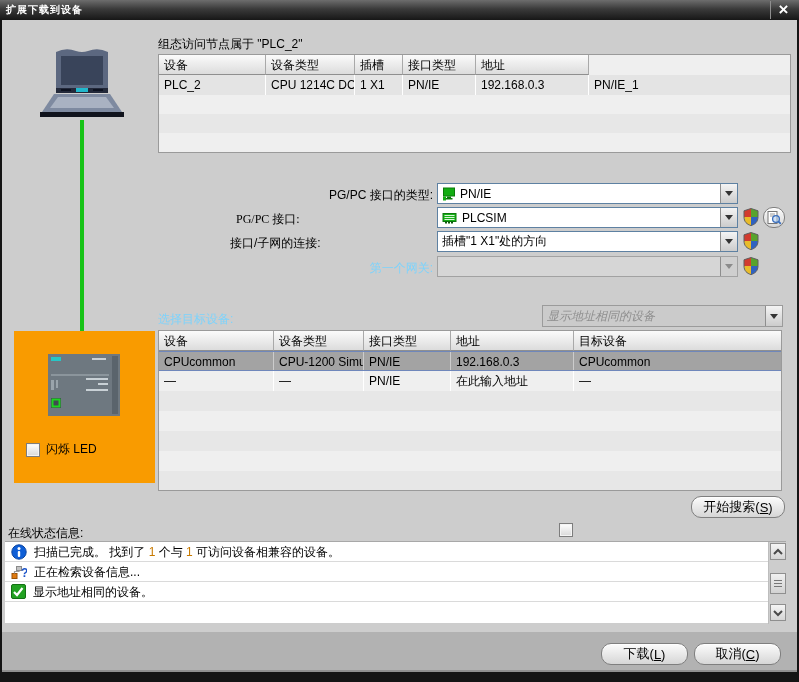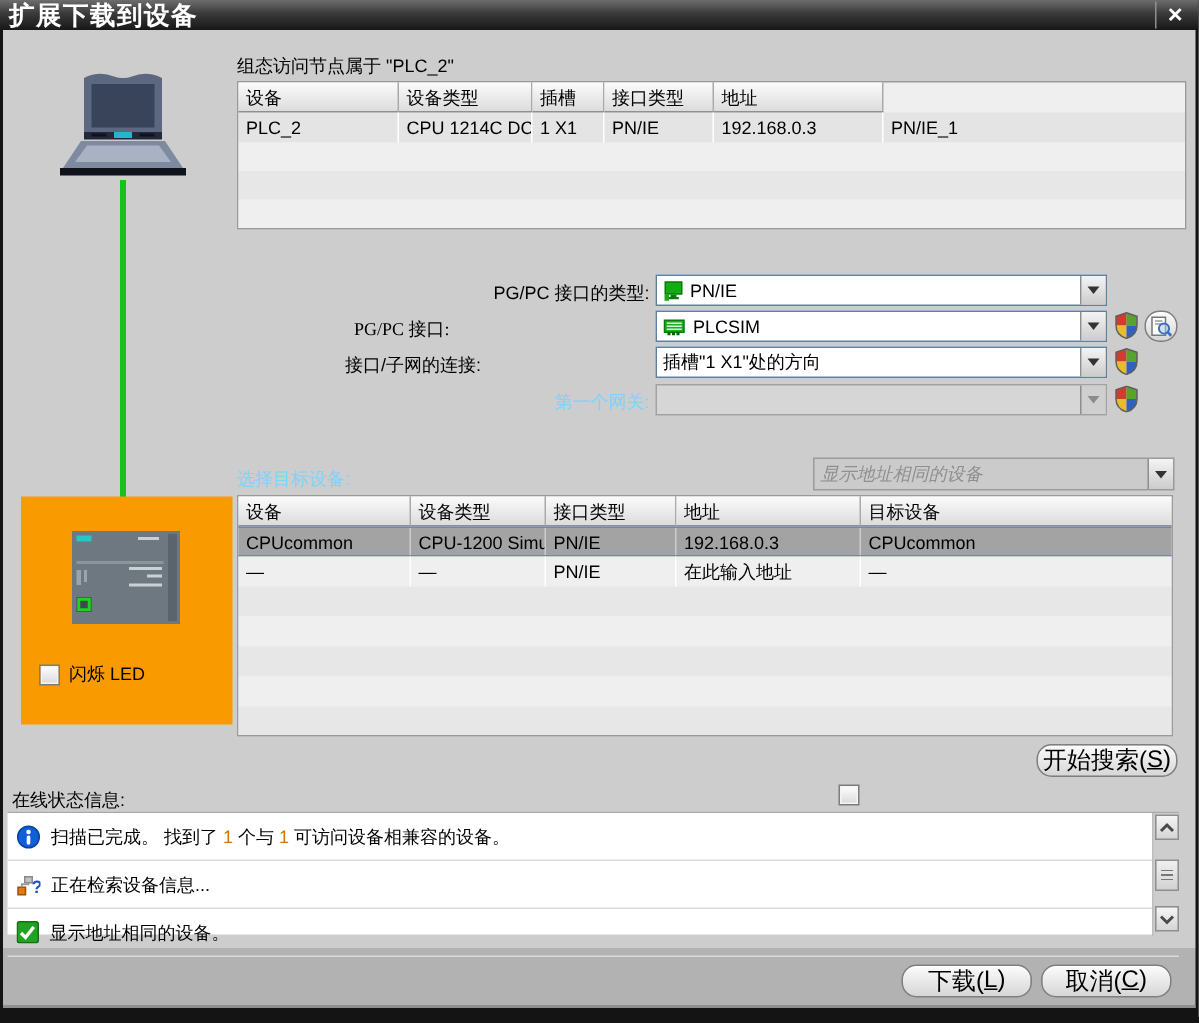--- a/index.html
+++ b/index.html
@@ -4,21 +4,21 @@
 <style>
   * { margin:0; padding:0; box-sizing:border-box; }
   html,body { width:799px; height:682px; }
   body { font-family:"Liberation Sans","DejaVu Sans",sans-serif; font-size:12px; color:#000; background:#000; }
 
   .window { position:relative; width:799px; height:682px; background:#141414; overflow:hidden; }
 
   
   .titlebar { position:absolute; left:0; top:0; width:799px; height:20px;
     background:linear-gradient(#6d6d6d,#3a3a3a 45%,#171717); display:flex; align-items:center; }
-  .titlebar .title { color:#fff; font-weight:bold; font-size:17px; padding-left:6px; letter-spacing:1px; }
+  .titlebar .title { color:#fff; font-weight:bold; font-size:10px; padding-left:6px; letter-spacing:1px; }
   .close-btn { position:absolute; right:3px; top:1px; width:26px; height:18px; border-left:1px solid #8f8f8f;
     display:flex; align-items:center; justify-content:center; color:#fff; font-size:17px; font-weight:bold; cursor:default; }
 
   
   .body-bg { position:absolute; left:2px; top:20px; width:795px; height:612px; background:#cdcdcd; }
   .footer-bg { position:absolute; left:2px; top:632px; width:795px; height:40px; background:#b2b2b2; border-bottom:2px solid #8f8f8f; }
 
   .lbl { position:absolute; font-size:12px; }
   .lbl.dis { color:#7dd3fc; }
 
@@ -43,35 +43,35 @@
      display:flex; align-items:center; justify-content:center; }
   .tri { width:0; height:0; border-left:4px solid transparent; border-right:4px solid transparent; border-top:5px solid #333; }
   .combo.dis { background:#d6d6d6; border-color:#a2a2a2; }
   .combo.dis .arrow-btn { background:#cfcfcf; }
   .combo.dis .tri { border-top-color:#8b8b8b; }
   .combo.filter { background:#cbcbcb; border-color:#9b9b9b; }
   .combo.filter .val { color:#8f8f8f;font-style:italic; }
 
   
   .btn { position:absolute; background:linear-gradient(#fcfcfc,#d6d6d6); border:1px solid #7f7f7f; border-radius:10px;
-     font-size:16px; display:flex; align-items:center; justify-content:center; box-shadow:inset 0 1px 0 rgba(255,255,255,.7); }
+     font-size:13px; display:flex; align-items:center; justify-content:center; box-shadow:inset 0 1px 0 rgba(255,255,255,.7); }
 
   
   .cbrow { position:absolute; display:flex; align-items:center; gap:6px; }
   .cb { width:14px; height:14px; background:linear-gradient(#ffffff,#d9d9d9); border:1px solid #7d7d7d; box-shadow:inset 0 0 0 1px #f4f4f4; }
 
   
   .orange-panel { position:absolute; left:14px; top:331px; width:141px; height:152px; background:#F99B00; }
 
   
   .cable { position:absolute; left:80px; top:120px; width:4px; height:242px; background:#17C317; }
 
   
   .msglist { position:absolute; left:5px; top:541px; width:781px; height:82px; background:#fff; border-top:1px solid #a8a8a8; }
-  .msgrow { height:32px; line-height:20px; padding-left:6px; border-bottom:1px solid #dadada; display:flex; align-items:center; gap:7px;
+  .msgrow { height:20px; line-height:20px; padding-left:6px; border-bottom:1px solid #dadada; display:flex; align-items:center; gap:7px;
      white-space:nowrap; font-size:12px; }
   .msgrow .num { color:#C87A00; }
   .scrollbar { position:absolute; right:0; top:0; width:18px; height:82px; background:#cdcdcd; border-left:1px solid #bdbdbd; }
   .sb-btn { position:absolute; left:1px; width:16px; height:17px; background:linear-gradient(#f5f5f5,#d5d5d5); border:1px solid #8f8f8f;
      display:flex; align-items:center; justify-content:center; }
   .sb-thumb { position:absolute; left:1px; top:31px; width:16px; height:21px; background:linear-gradient(#f0f0f0,#d2d2d2); border:1px solid #8f8f8f;
      display:flex; align-items:center; justify-content:center; }
   .grip { width:8px; height:7px; background:repeating-linear-gradient(#777 0 1px, transparent 1px 3px); }
 
   .icon { display:inline-block; vertical-align:middle; }

